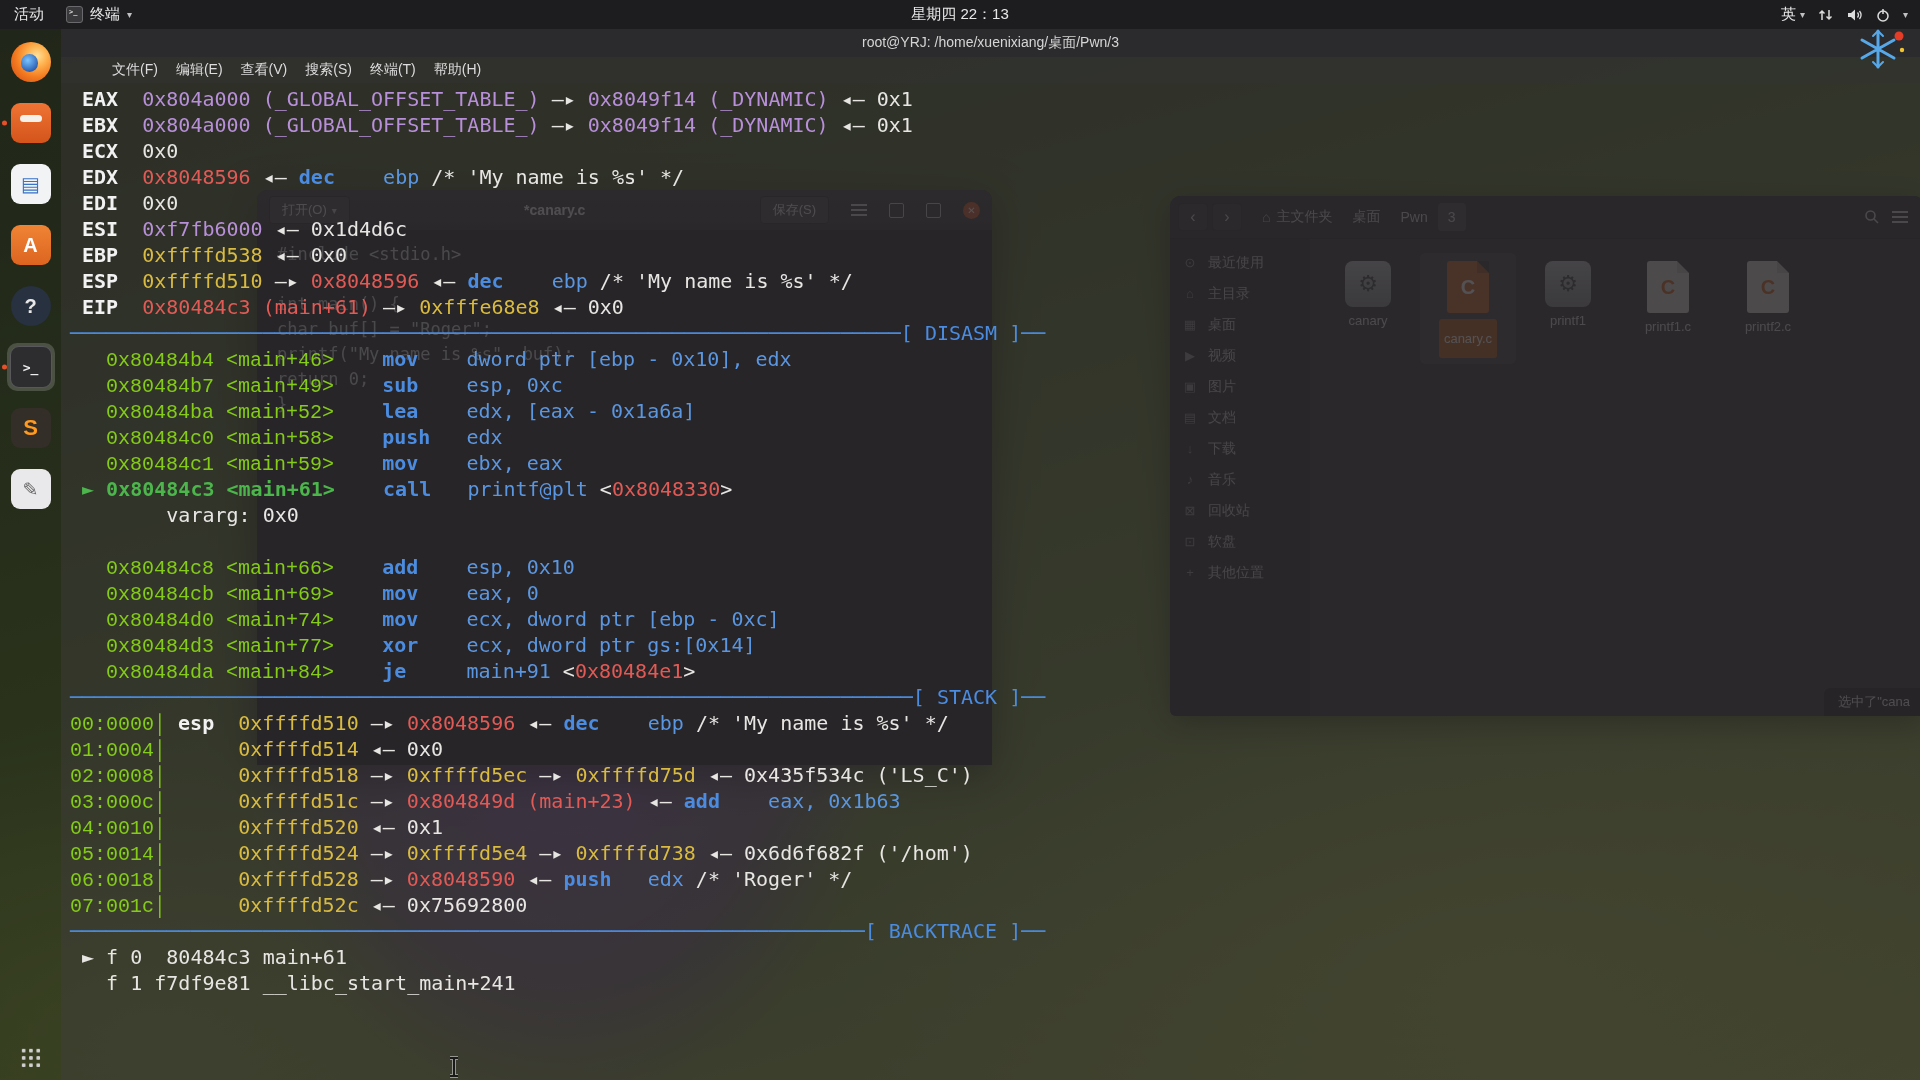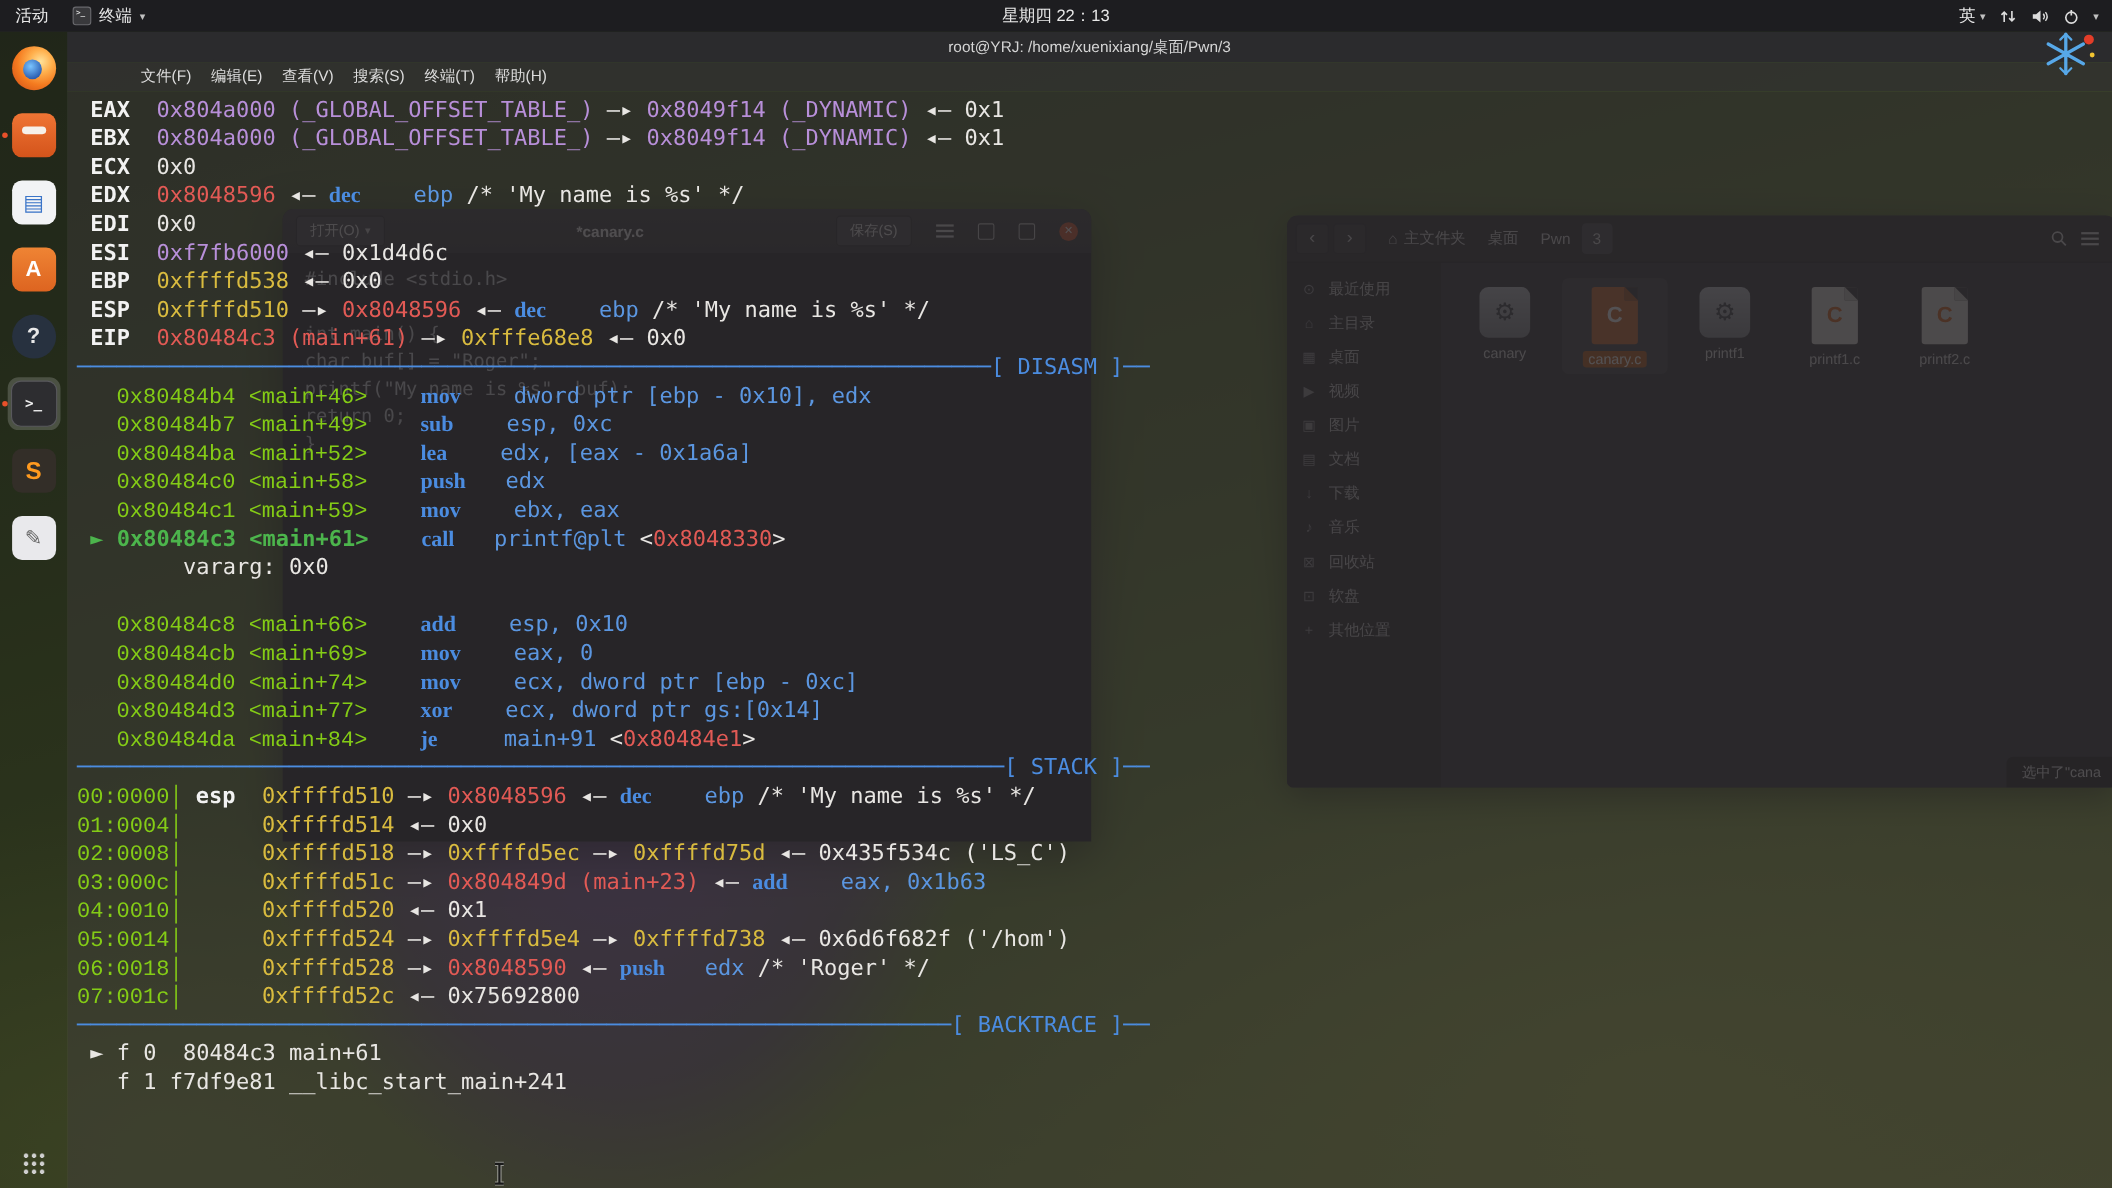--- a/index.html
+++ b/index.html
@@ -25,32 +25,32 @@
   .tb-appicon::after{content:">_";position:absolute;left:2px;top:1px;font:bold 7px "DejaVu Sans Mono",monospace;color:#ddd;}
   .caret{font-size:10px;color:#c0c0c0;}
   .tb-clock{position:absolute;left:50%;transform:translateX(-50%);}
   .tb-right{margin-left:auto;display:flex;align-items:center;gap:13px;padding-right:12px;}
   .tb-kbd{display:flex;align-items:center;gap:4px;}
   .tb-icon{display:flex;align-items:center;}
 
   
   .term-window{position:absolute;left:61px;top:29px;right:0;bottom:0;z-index:40;display:flex;flex-direction:column;}
   .term-titlebar{flex:0 0 28px;background:#2b2b2d;color:#d5d5d5;font-size:14px;display:flex;align-items:center;justify-content:center;}
-  .term-menubar{flex:0 0 26px;background:rgba(46,44,46,.9);display:flex;align-items:center;padding-left:58px;}
+  .term-menubar{flex:0 0 26px;background:rgba(46,44,46,.9);display:flex;align-items:center;padding-left:42px;}
   .tm-item{color:#dcdcdc;font-size:14px;padding:0 9px;}
   .term-content{flex:1;background:rgba(40,37,40,.8);padding:3px 0 0 9px;
     font:20px/26px "DejaVu Sans Mono",monospace;color:#e8e6e3;overflow:hidden;}
   .tline{white-space:pre;height:26px;}
   .c-r{color:#f2f2f2;font-weight:bold;}
   .c-w{color:#e8e6e3;}
   .c-p{color:#b88fd9;}
   .c-rd{color:#e25a55;}
   .c-y{color:#d9bb3f;}
   .c-b{color:#5b96e0;}
-  .c-bb{color:#4b8ce0;font-weight:bold;font-family:Liberation Serif, serif;}
+  .c-bb{color:#4b8ce0;font-weight:bold;}
   .c-g{color:#84cc16;font-family:Liberation Mono, monospace;}
   .c-gr{color:#4cb54c;font-weight:bold;}
   .c-hd{color:#4b8ce0;}
   .c-pr{color:#e25a55;font-weight:bold;}
 
   
   .ed-window{position:absolute;left:257px;top:190px;width:735px;height:575px;z-index:20;background:#262628;
     border-radius:10px 10px 0 0;box-shadow:0 12px 40px rgba(0,0,0,.5);}
   .ed-header{height:40px;background:linear-gradient(#3e3e40,#353537);border-radius:10px 10px 0 0;
     display:flex;align-items:center;gap:22px;padding:0 12px;}
@@ -82,21 +82,21 @@
   .fico.csource{width:42px;height:52px;background:#dddbd6;border-radius:3px;position:relative;}
   .fico.csource::before{content:"";position:absolute;top:0;right:0;width:0;height:0;
     border-top:12px solid #36363a;border-left:12px solid #c4c2bd;}
   .cbadge{font-weight:bold;font-size:20px;color:#d8641e;}
   .selected .fico.csource{background:#cd6a31;}
   .selected .fico.csource::before{border-left-color:#a75524;}
   .selected .cbadge{color:#fff;}
   .fico.executable{width:46px;height:46px;background:linear-gradient(#b9bdc2,#85898e);border-radius:8px;display:flex;align-items:center;justify-content:center;}
   .gear{font-size:22px;color:#3e4246;}
   .fname{font-size:13px;color:#d8d8d8;text-align:center;max-width:88px;word-break:break-all;line-height:15px;}
-  .selected .fname{background:#b95d1d;color:#fff;border-radius:3px;padding:0 5px;}
+  .selected .fname{background:#b95d1d;color:#fff;border-radius:3px;padding:12px 5px;}
   .fm-status{position:absolute;right:0;bottom:0;background:#202022;color:#e4e4e4;font-size:13px;padding:5px 14px;border-radius:6px 0 0 0;}
 
   
   .dock{position:absolute;left:0;top:29px;bottom:0;width:61px;background:rgba(16,16,18,.68);z-index:55;display:flex;flex-direction:column;}
   .dock-apps{display:flex;flex-direction:column;align-items:center;gap:13px;padding-top:9px;}
   .dock-item{position:relative;width:48px;height:48px;display:flex;align-items:center;justify-content:center;border-radius:10px;}
   .dock-item.active{background:rgba(255,255,255,.18);}
   .run-dot{position:absolute;left:-5px;top:50%;transform:translateY(-50%);width:5px;height:5px;border-radius:50%;background:#e8502a;}
   .dicon{width:40px;height:40px;display:flex;align-items:center;justify-content:center;border-radius:9px;position:relative;}
   .dglyph{z-index:1;}

